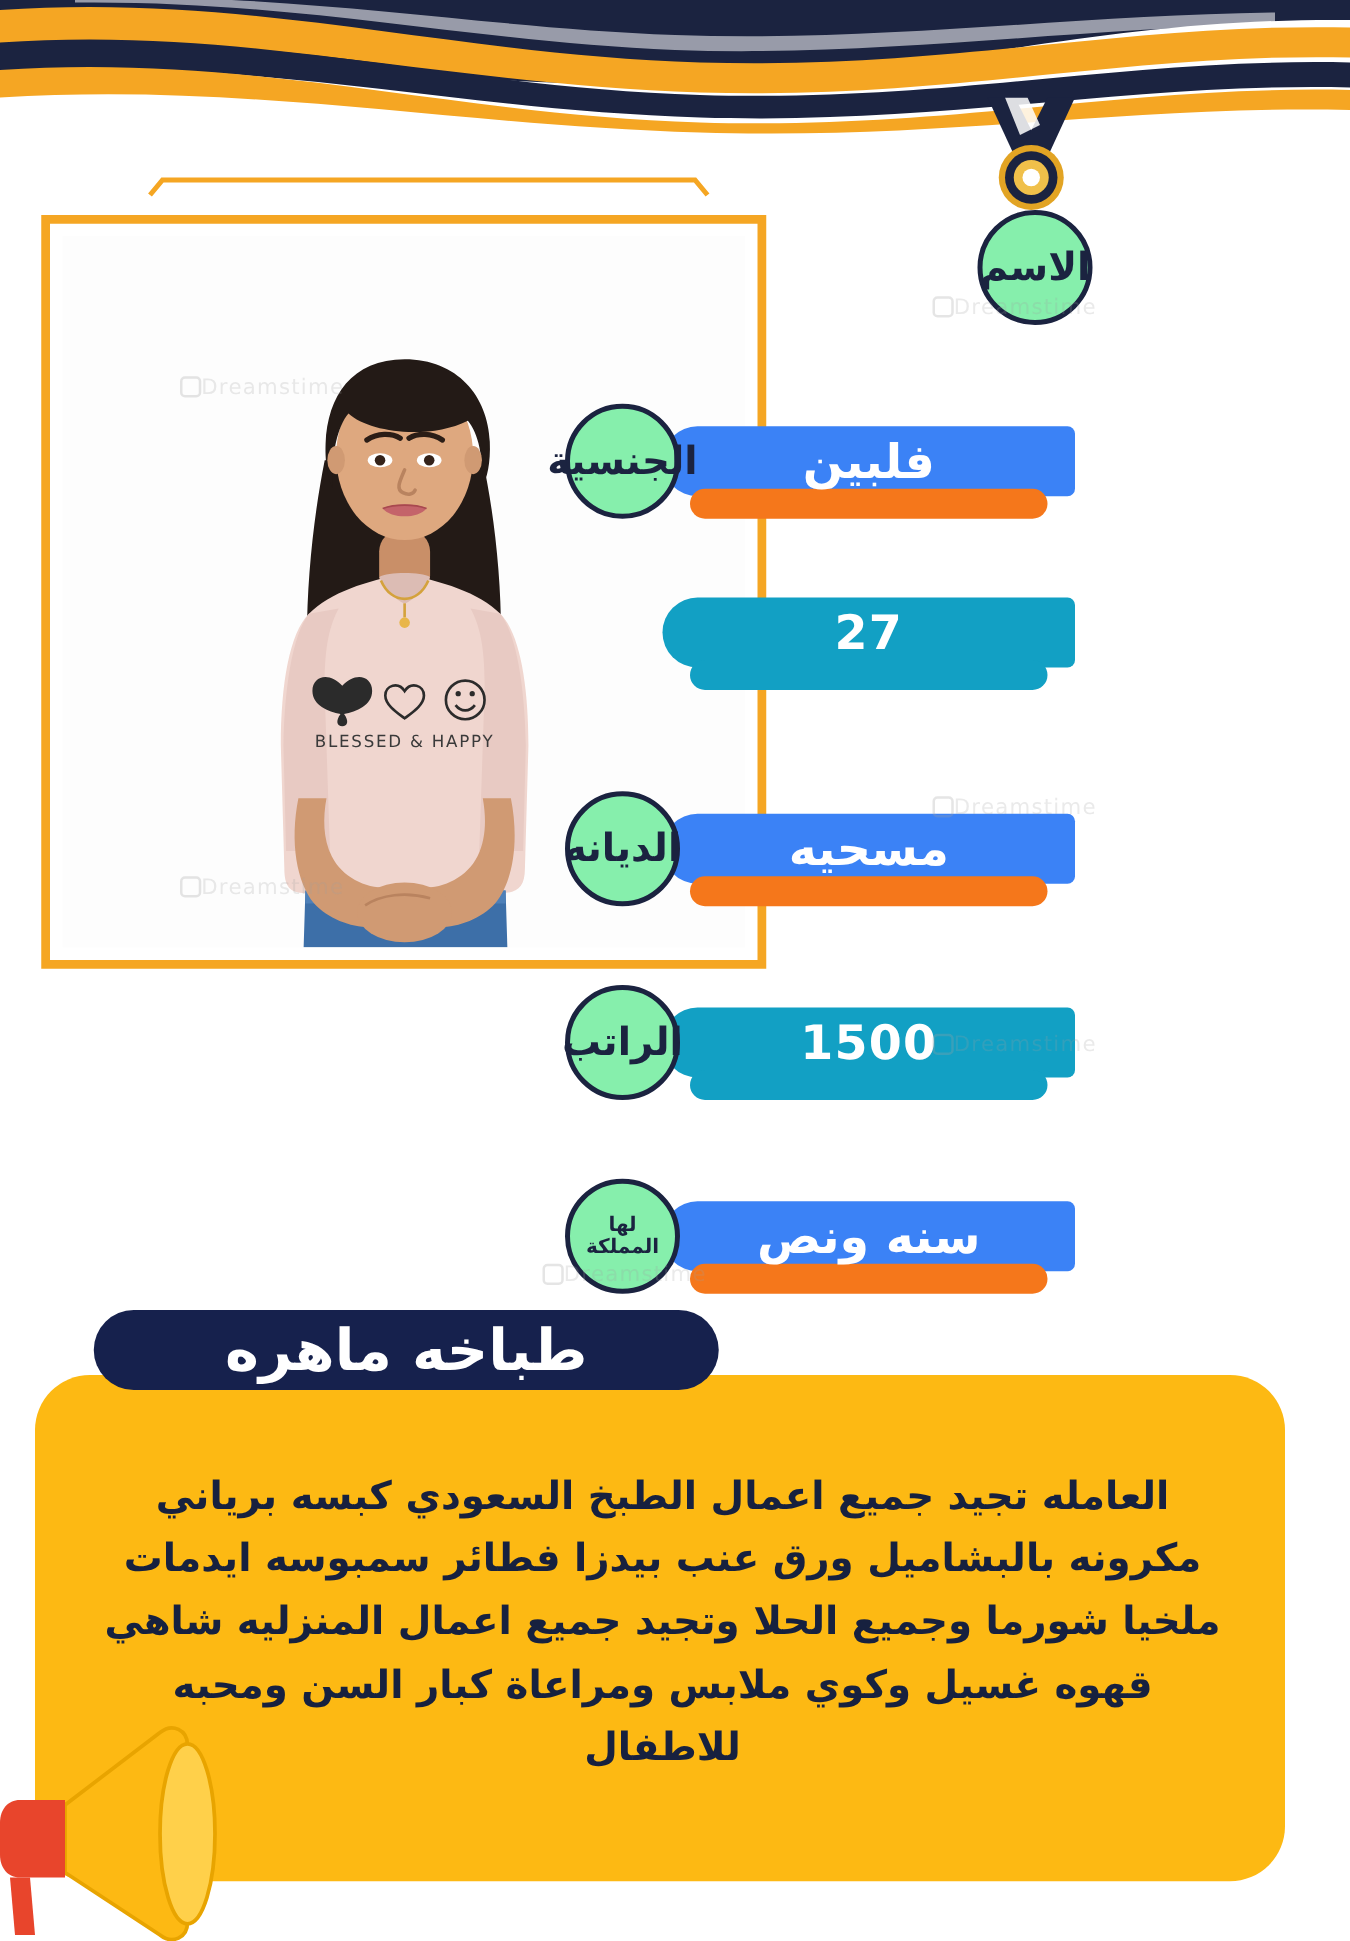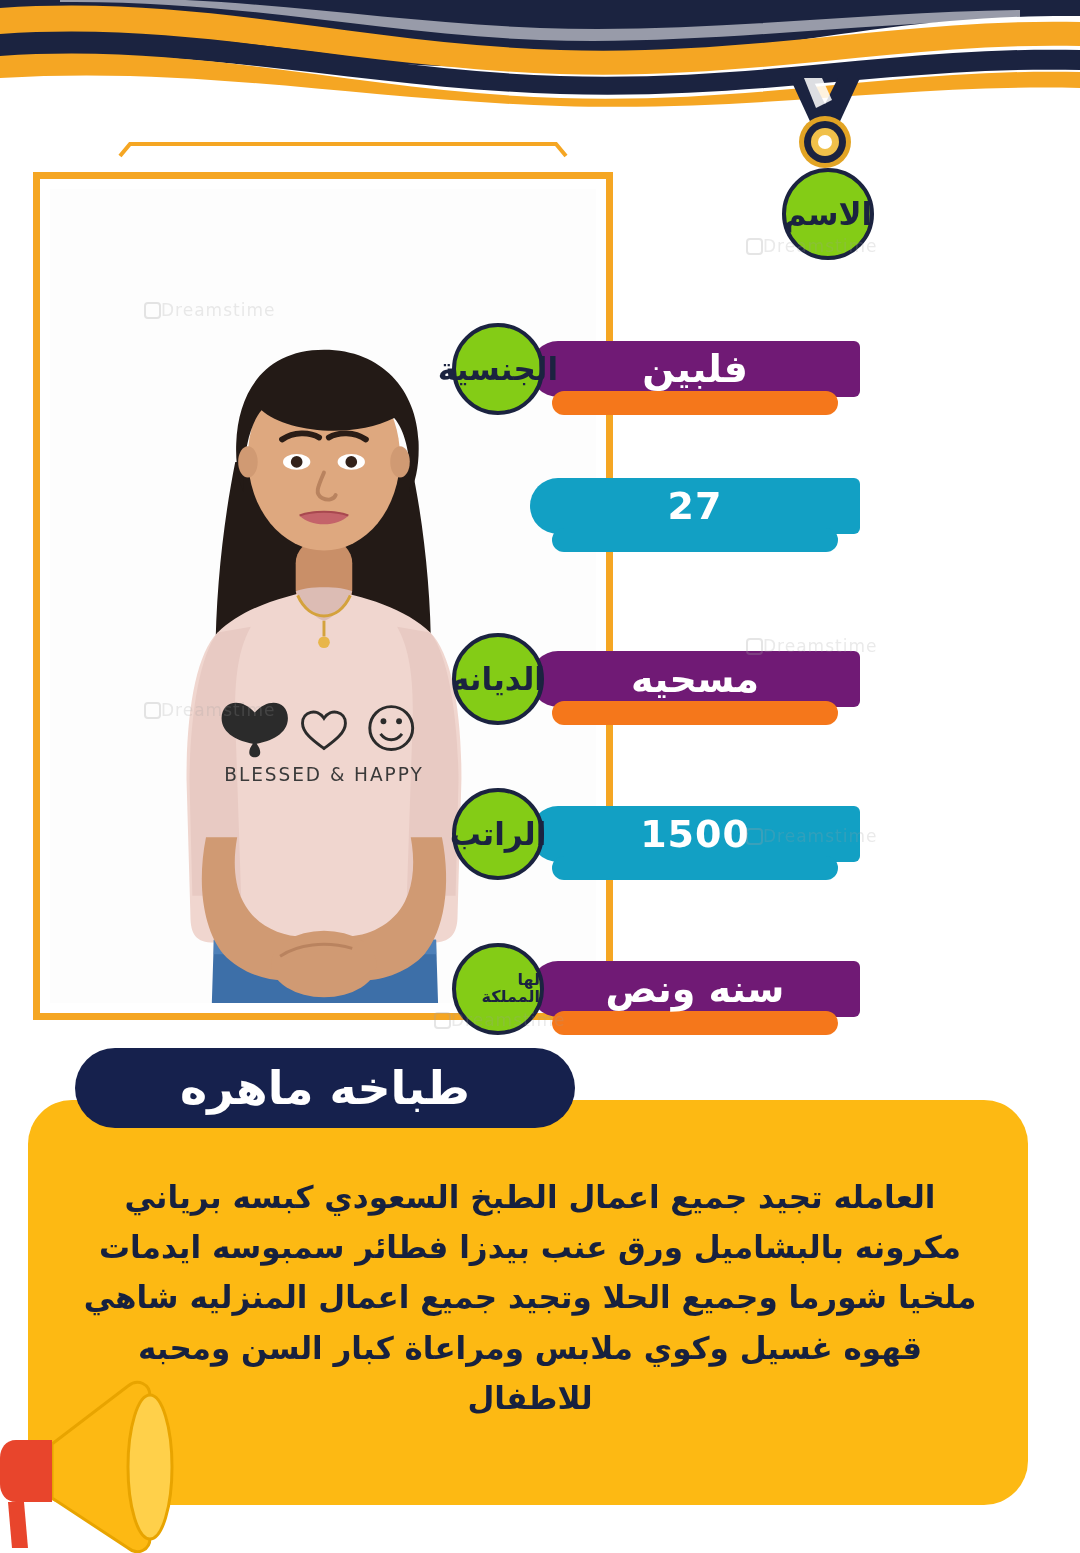--- a/index.html
+++ b/index.html
@@ -20,21 +20,21 @@
   .waves { position: absolute; top: 0; left: 0; width: 1080px; height: 110px; }
 
   
   .photo-deco {
     position: absolute; left: 118px; top: 140px;
     width: 450px; height: 20px;
   }
   .photo-frame {
     position: absolute;
     left: 33px; top: 172px;
-    width: 580px; height: 848px;
+    width: 580px; height: 603px;
     border: 7px solid #F5A623;
     background: #ffffff;
     padding: 10px;
   }
   .photo-inner {
     position: relative;
     width: 100%; height: 100%;
     background: #fdfdfd;
     overflow: hidden;
   }
@@ -62,50 +62,51 @@
   .row-bar {
     position: relative;
     width: 330px; height: 56px;
     border-radius: 28px 6px 6px 28px;
     display: flex; align-items: center; justify-content: center;
     color: #ffffff;
     font-size: 38px; font-weight: bold;
     letter-spacing: 1px;
   }
   .row-bar.teal { background: #12A0C4; }
-  .row-bar.orange { background: #701a75; }
+  .row-bar.orange { background: #3b82f6; }
   .row-bar .shadow {
     position: absolute;
     bottom: -18px; left: 22px; right: 22px;
     height: 24px;
     border-radius: 14px;
   }
   .row-bar.teal .shadow { background: #12A0C4; }
   .row-bar.orange .shadow { background: #F5771B; }
   .row-label {
     position: relative;
     z-index: 3;
     width: 92px; height: 92px;
     margin-right: -14px;
     border-radius: 50%;
-    background: #84cc16;
+    background: #86efac;
     border: 4px solid #1b2340;
     display: flex; align-items: center; justify-content: center;
     color: #1b2340;
     font-size: 31px; font-weight: bold;
+    text-align: center;
     line-height: 1.05;
   }
   .row-label.small { font-size: 16px; }
   .row-value { position: relative; z-index: 2; }
 
   
   .skill-badge {
     position: absolute;
     left: 75px; top: 1048px;
-    width: 500px; height: 80px;
+    width: 500px; height: 64px;
     background: #16214d;
     border-radius: 44px;
     display: flex; align-items: center; justify-content: center;
     color: #ffffff;
     font-size: 46px; font-weight: bold;
     letter-spacing: 2px;
     z-index: 5;
   }
 
   

